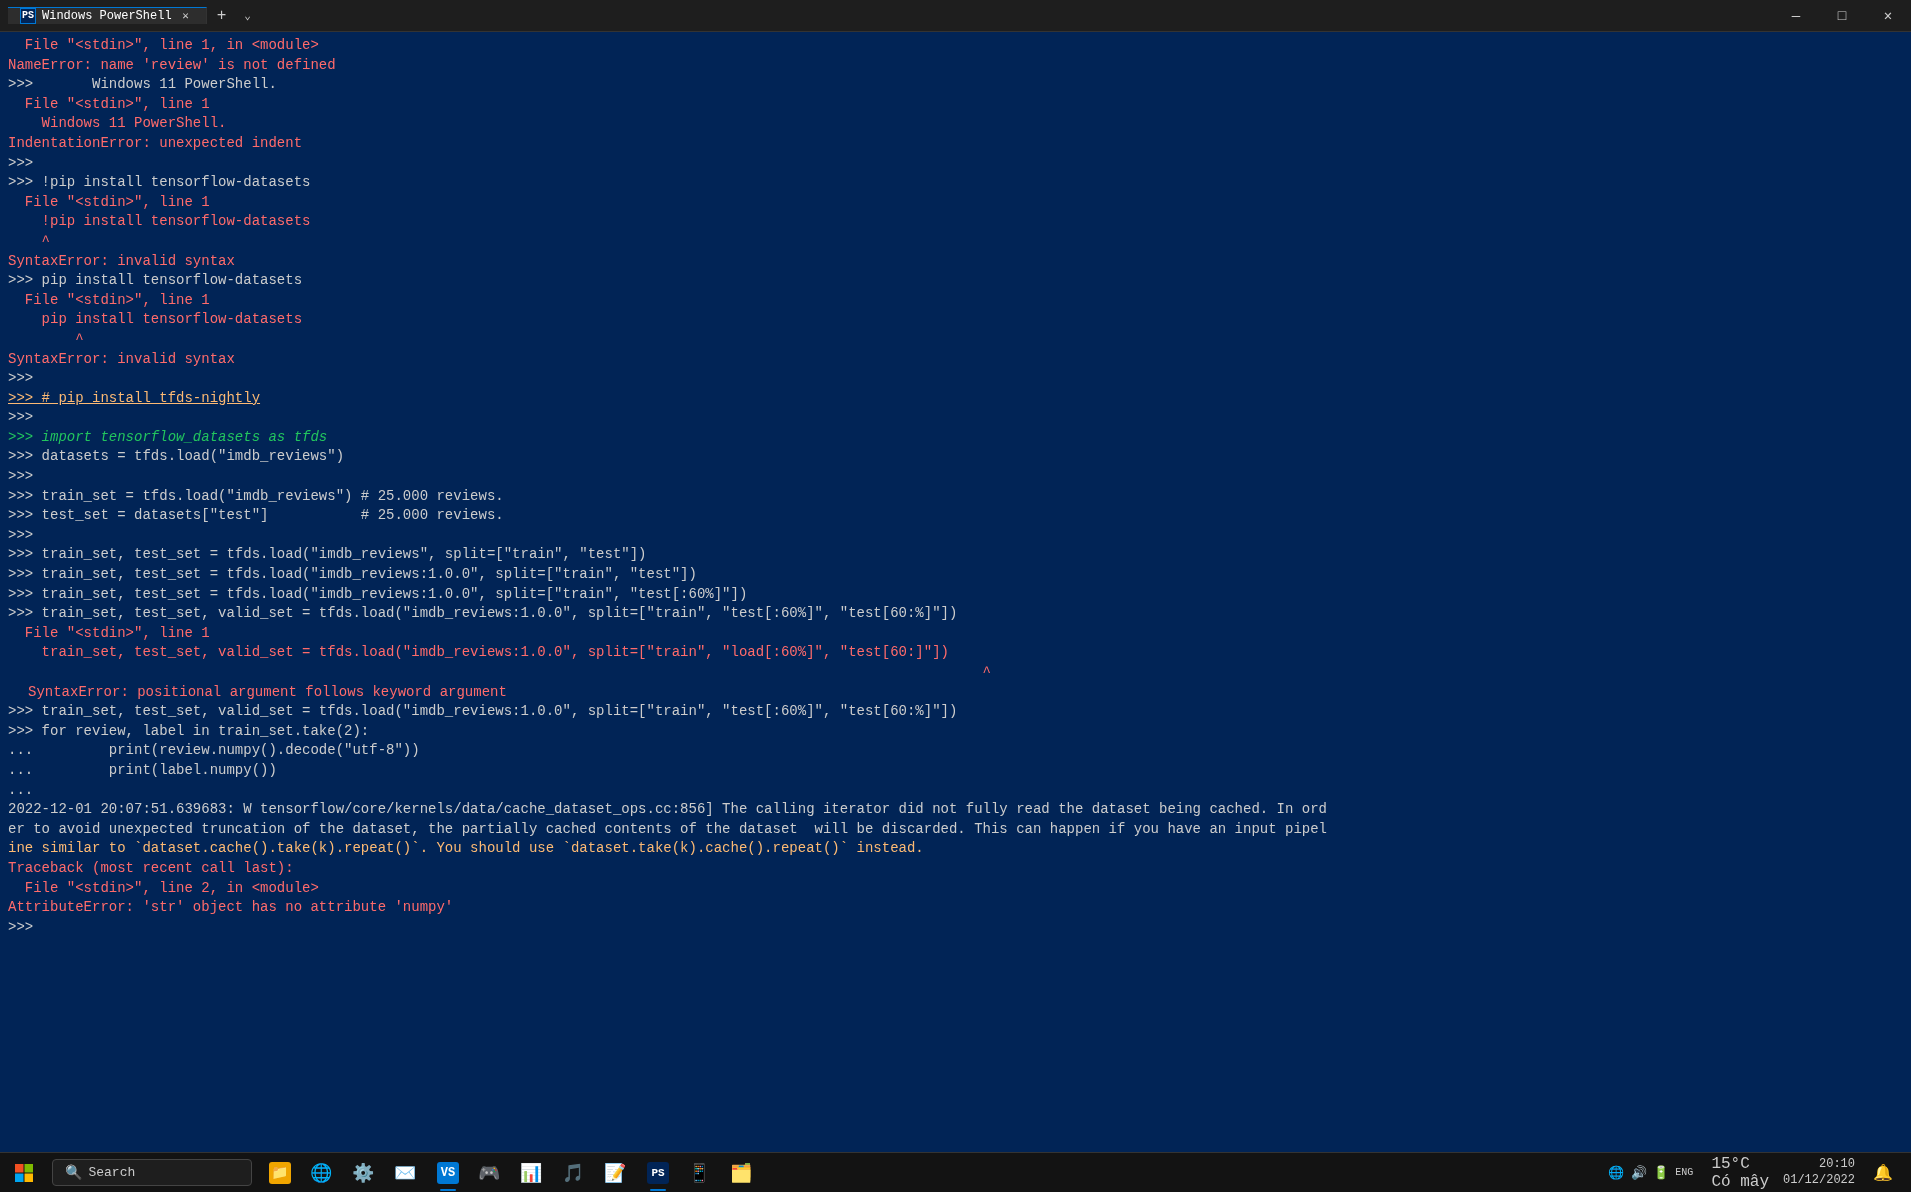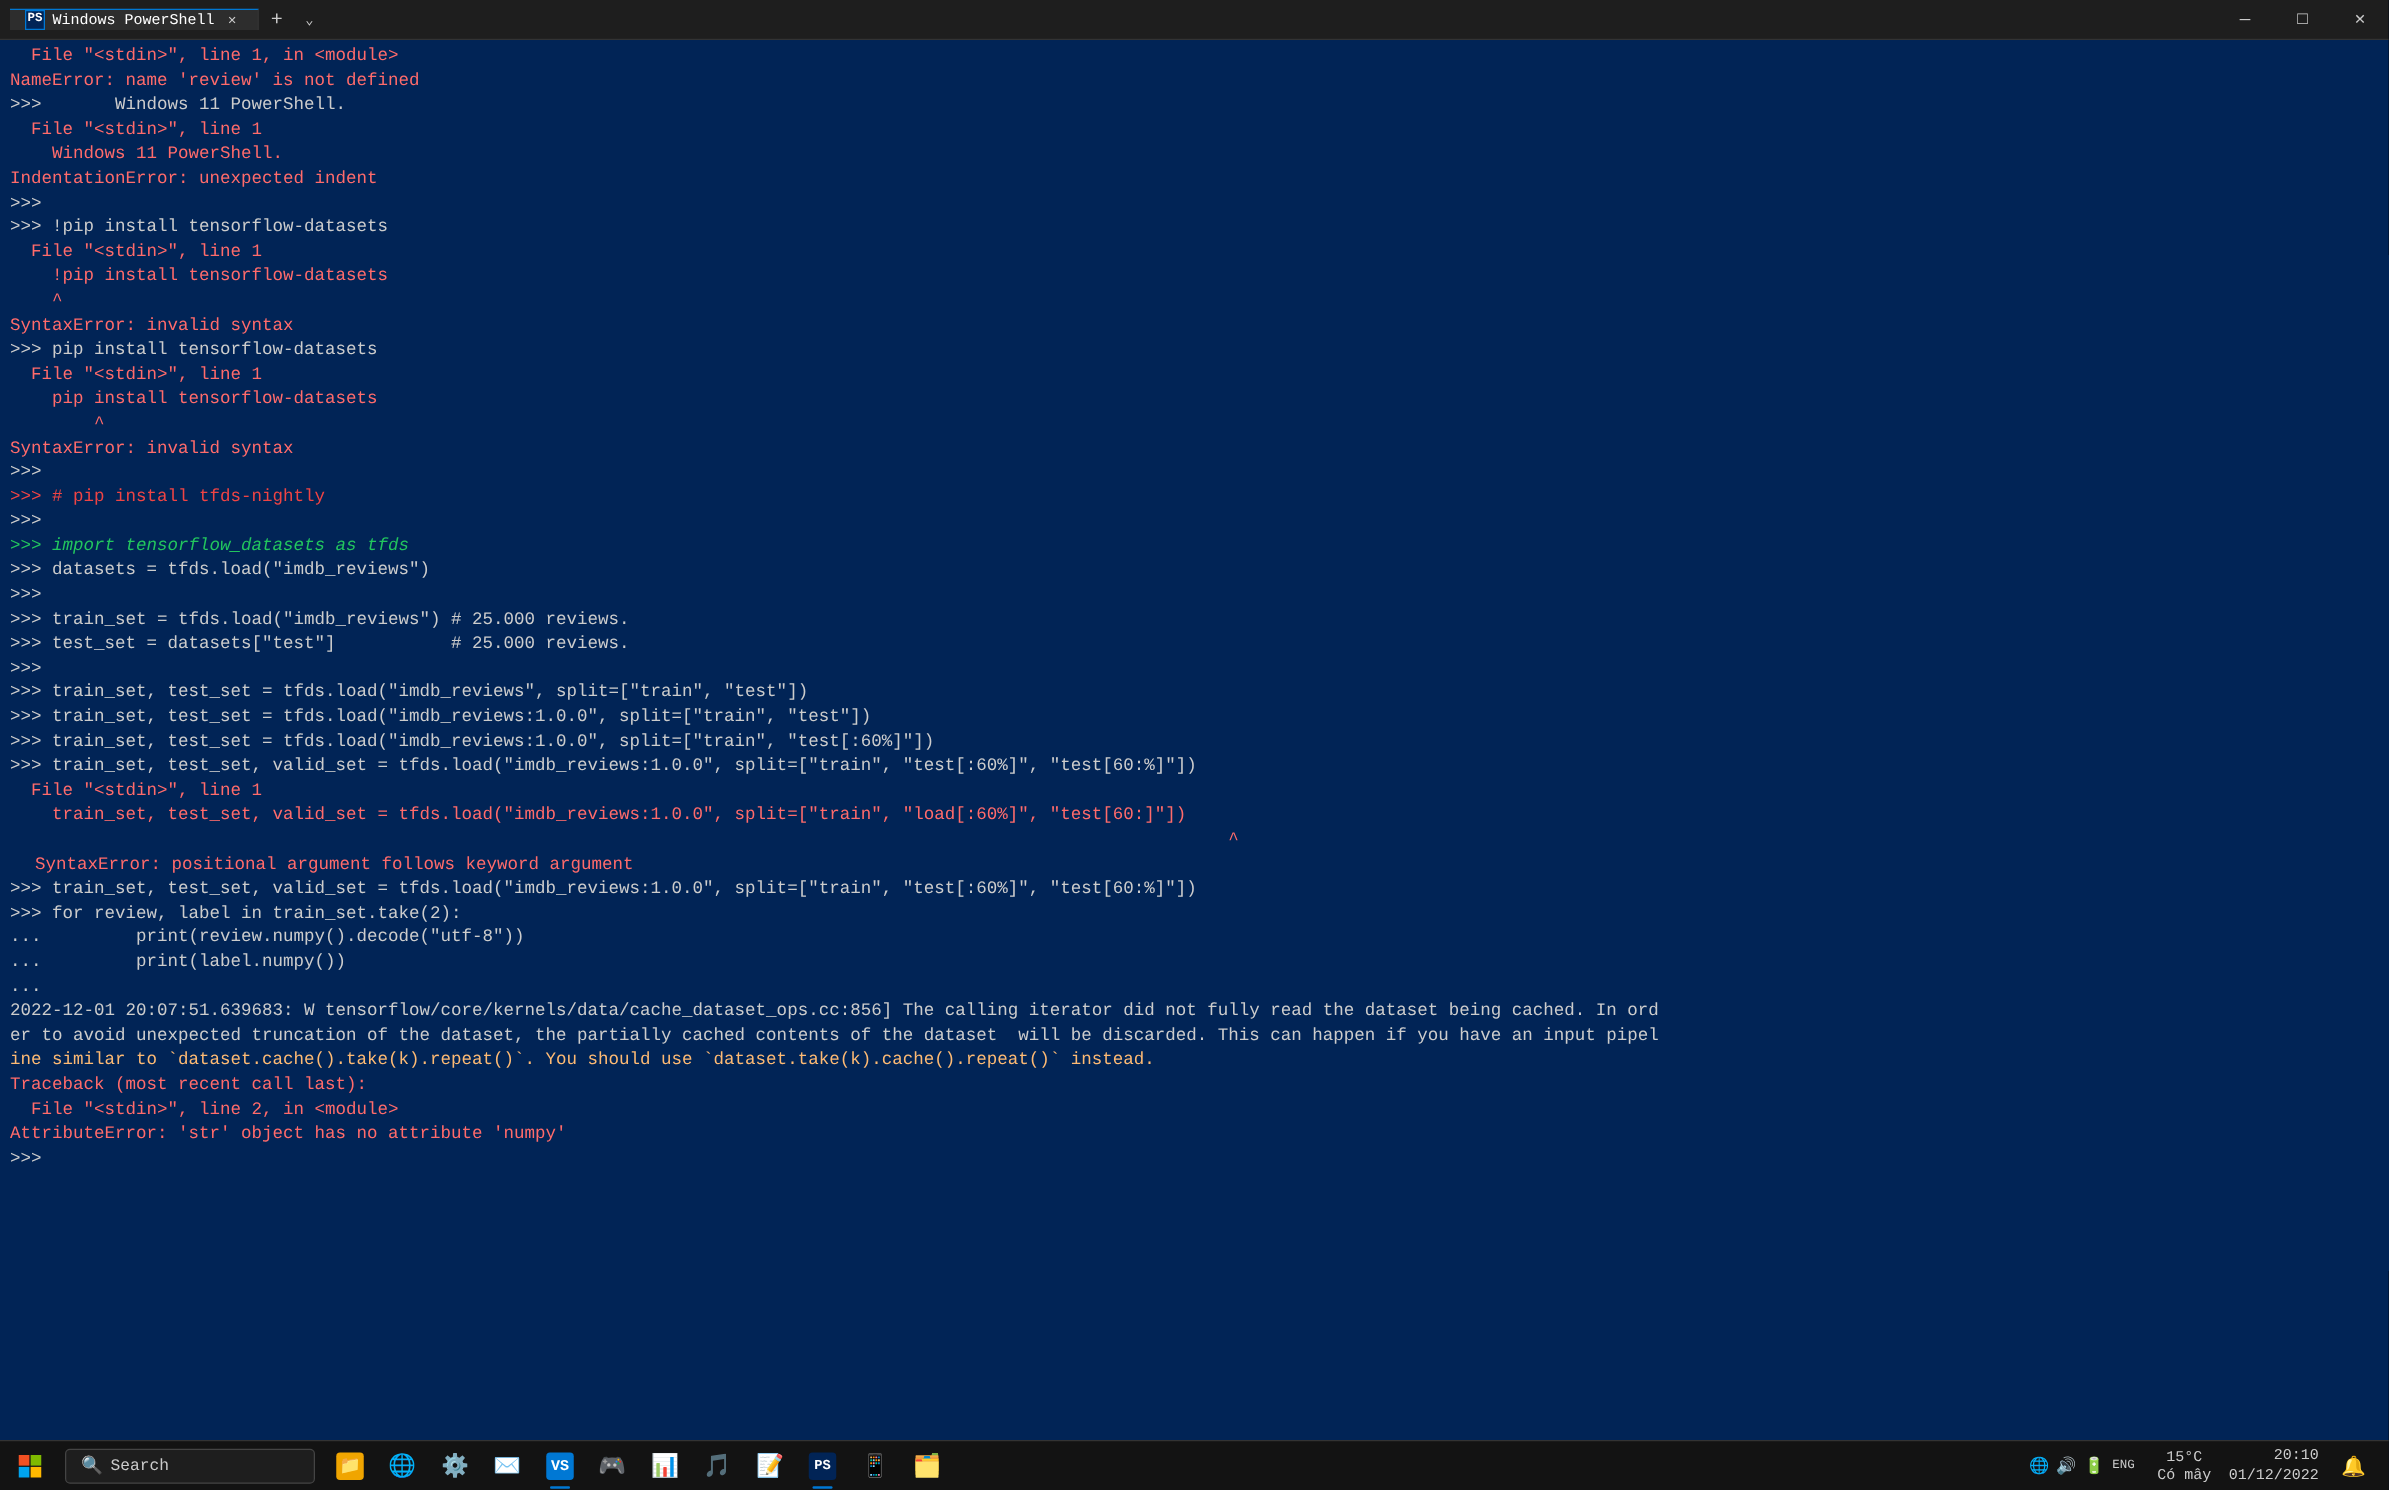--- a/index.html
+++ b/index.html
@@ -251,21 +251,21 @@
 <span style="color:#ff6b6b;">  File "&lt;stdin&gt;", line 1</span>
 <span style="color:#ff6b6b;">    !pip install tensorflow-datasets</span>
 <span style="color:#ff6b6b;">    ^</span>
 <span style="color:#ff6b6b;">SyntaxError: invalid syntax</span>
 <span style="color:#cccccc;">&gt;&gt;&gt; pip install tensorflow-datasets</span>
 <span style="color:#ff6b6b;">  File "&lt;stdin&gt;", line 1</span>
 <span style="color:#ff6b6b;">    pip install tensorflow-datasets</span>
 <span style="color:#ff6b6b;">        ^</span>
 <span style="color:#ff6b6b;">SyntaxError: invalid syntax</span>
 <span style="color:#cccccc;">&gt;&gt;&gt;</span>
-<span style="color:#ef4444;">&gt;&gt;&gt; # pip install tfds-nightly</span>
+<span style="color:#fdba74;text-decoration:underline;">&gt;&gt;&gt; # pip install tfds-nightly</span>
 <span style="color:#cccccc;">&gt;&gt;&gt;</span>
 <span style="color:#22c55e;font-style:italic;">&gt;&gt;&gt; import tensorflow_datasets as tfds</span>
 <span style="color:#cccccc;">&gt;&gt;&gt; datasets = tfds.load("imdb_reviews")</span>
 <span style="color:#cccccc;">&gt;&gt;&gt;</span>
 <span style="color:#cccccc;">&gt;&gt;&gt; train_set = tfds.load("imdb_reviews") # 25.000 reviews.</span>
 <span style="color:#cccccc;">&gt;&gt;&gt; test_set = datasets["test"]           # 25.000 reviews.</span>
 <span style="color:#cccccc;">&gt;&gt;&gt;</span>
 <span style="color:#cccccc;">&gt;&gt;&gt; train_set, test_set = tfds.load("imdb_reviews", split=["train", "test"])</span>
 <span style="color:#cccccc;">&gt;&gt;&gt; train_set, test_set = tfds.load("imdb_reviews:1.0.0", split=["train", "test"])</span>
 <span style="color:#cccccc;">&gt;&gt;&gt; train_set, test_set = tfds.load("imdb_reviews:1.0.0", split=["train", "test[:60%]"])</span>
@@ -353,21 +353,21 @@
   </div>
   <div class="taskbar-right">
 
     <div class="sys-tray">
       <span class="sys-icon">🌐</span>
       <span class="sys-icon">🔊</span>
       <span class="sys-icon">🔋</span>
       <span class="sys-icon" style="font-size:10px;color:#ccc;">ENG</span>
     </div>
 
-    <div style="color:#ccc;font-size:12px;text-align:center;padding:0 6px;cursor:pointer;">
+    <div style="color:#ccc;font-size:16px;text-align:left;padding:0 6px;cursor:pointer;">
       <div>15°C</div>
       <div>Có mây</div>
     </div>
 
     <div class="clock">
       <div>20:10</div>
       <div>01/12/2022</div>
     </div>
 
     <div class="taskbar-app">

